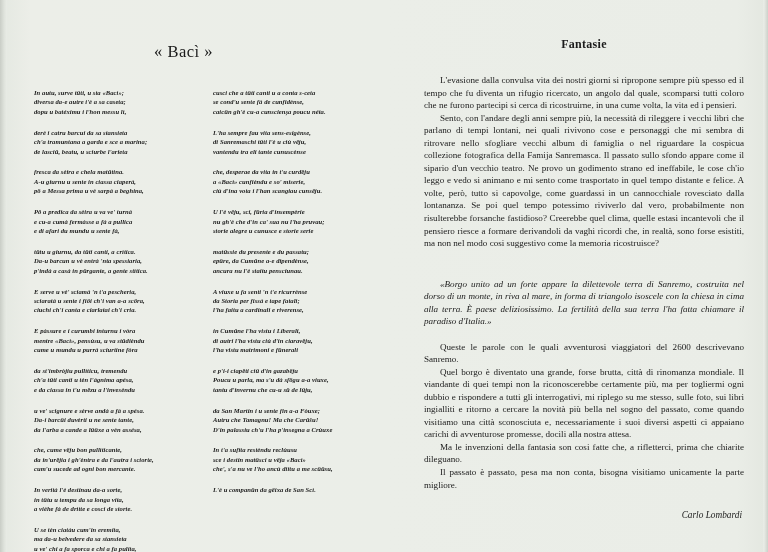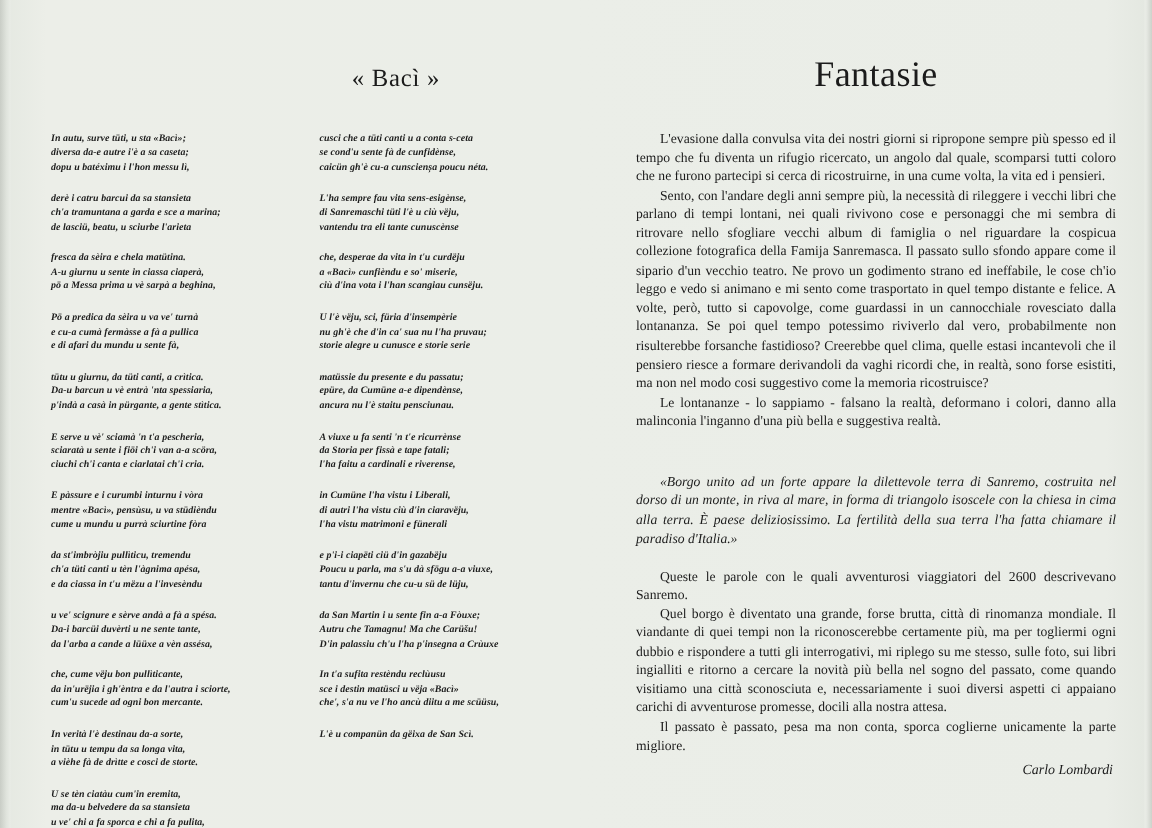--- a/index.html
+++ b/index.html
@@ -43,32 +43,32 @@
   .page {
     position: relative;
     height: 552px;
     box-sizing: border-box;
   }
   .page-left  { width: 400px; padding: 26px 26px 10px 34px; }
   .page-right { width: 368px; padding: 26px 24px 10px 24px; }
 
   
   .title-dialect {
-    text-align: center;
+    text-align: left;
     font-size: 16.5px;
     letter-spacing: .5px;
     margin: 16px 0 0 0;
     padding-left: 120px;
     font-weight: normal;
   }
   .title-essay {
     text-align: center;
-    font-size: 24px;
+    font-size: 12px;
     margin: 11px 0 0 0;
-    font-weight: normal;
+    font-weight: bold;
     letter-spacing: .3px;
   }
 
   
   .poem {
     display: flex;
     gap: 18px;
     margin-top: 26px;
   }
   .poem-col { width: 164px; }
@@ -104,21 +104,21 @@
     text-indent: 16px;
     font-size: 9.1px;
     line-height: 12.6px;
     text-align: justify;
     margin-top: 28px;
   }
   .signature-essay {
     text-align: right;
     font-style: italic;
     font-size: 9.3px;
-    margin-top: 6px;
+    margin-top: 19px;
     padding-right: 2px;
   }
 </style>
 </head>
 <body>
 
 <div class="spread">
 
   <div class="page page-left">
 
@@ -247,28 +247,28 @@
   </div>
 
   <div class="page page-right">
 
     <h1 class="title-essay">Fantasie</h1>
 
     <div class="essay">
       <div>
           <p>L'evasione dalla convulsa vita dei nostri giorni si ripropone sempre più spesso ed il tempo che fu diventa un rifugio ricercato, un angolo dal quale, scomparsi tutti coloro che ne furono partecipi si cerca di ricostruirne, in una cume volta, la vita ed i pensieri.</p>
           <p>Sento, con l'andare degli anni sempre più, la necessità di rileggere i vecchi libri che parlano di tempi lontani, nei quali rivivono cose e personaggi che mi sembra di ritrovare nello sfogliare vecchi album di famiglia o nel riguardare la cospicua collezione fotografica della Famija Sanremasca. Il passato sullo sfondo appare come il sipario d'un vecchio teatro. Ne provo un godimento strano ed ineffabile, le cose ch'io leggo e vedo si animano e mi sento come trasportato in quel tempo distante e felice. A volte, però, tutto si capovolge, come guardassi in un cannocchiale rovesciato dalla lontananza. Se poi quel tempo potessimo riviverlo dal vero, probabilmente non risulterebbe forsanche fastidioso? Creerebbe quel clima, quelle estasi incantevoli che il pensiero riesce a formare derivandoli da vaghi ricordi che, in realtà, sono forse esistiti, ma non nel modo cosi suggestivo come la memoria ricostruisce?</p>
-          <p>Le lontananze - lo sappiamo - falsano la realtà, deformano i colori, danno alla malinconia l'inganno d'una più bella e suggestiva realtà.</p>
         </div>
       <div class="quote">
         <p>«Borgo unito ad un forte appare la dilettevole terra di Sanremo, costruita nel dorso di un monte, in riva al mare, in forma di triangolo isoscele con la chiesa in cima alla terra. È paese deliziosissimo. La fertilità della sua terra l'ha fatta chiamare il paradiso d'Italia.»</p>
       </div>
       <div>
           <p>Queste le parole con le quali avventurosi viaggiatori del 2600 descrivevano Sanremo.</p>
           <p>Quel borgo è diventato una grande, forse brutta, città di rinomanza mondiale. Il viandante di quei tempi non la riconoscerebbe certamente più, ma per togliermi ogni dubbio e rispondere a tutti gli interrogativi, mi riplego su me stesso, sulle foto, sui libri ingialliti e ritorno a cercare la novità più bella nel sogno del passato, come quando visitiamo una città sconosciuta e, necessariamente i suoi diversi aspetti ci appaiano carichi di avventurose promesse, docili alla nostra attesa.</p>
-          <p>Il passato è passato, pesa ma non conta, sporca coglierne unicamente la parte migliore.</p>
+          <p>Ma le invenzioni della fantasia son cosi fatte che, a rifletterci, prima che chiarite dileguano.</p>
+          <p>Il passato è passato, pesa ma non conta, bisogna visitiamo unicamente la parte migliore.</p>
         </div>
     </div>
 
     <div class="signature-essay">Carlo Lombardi</div>
   </div>
 
 </div>
 
 </body></html>

